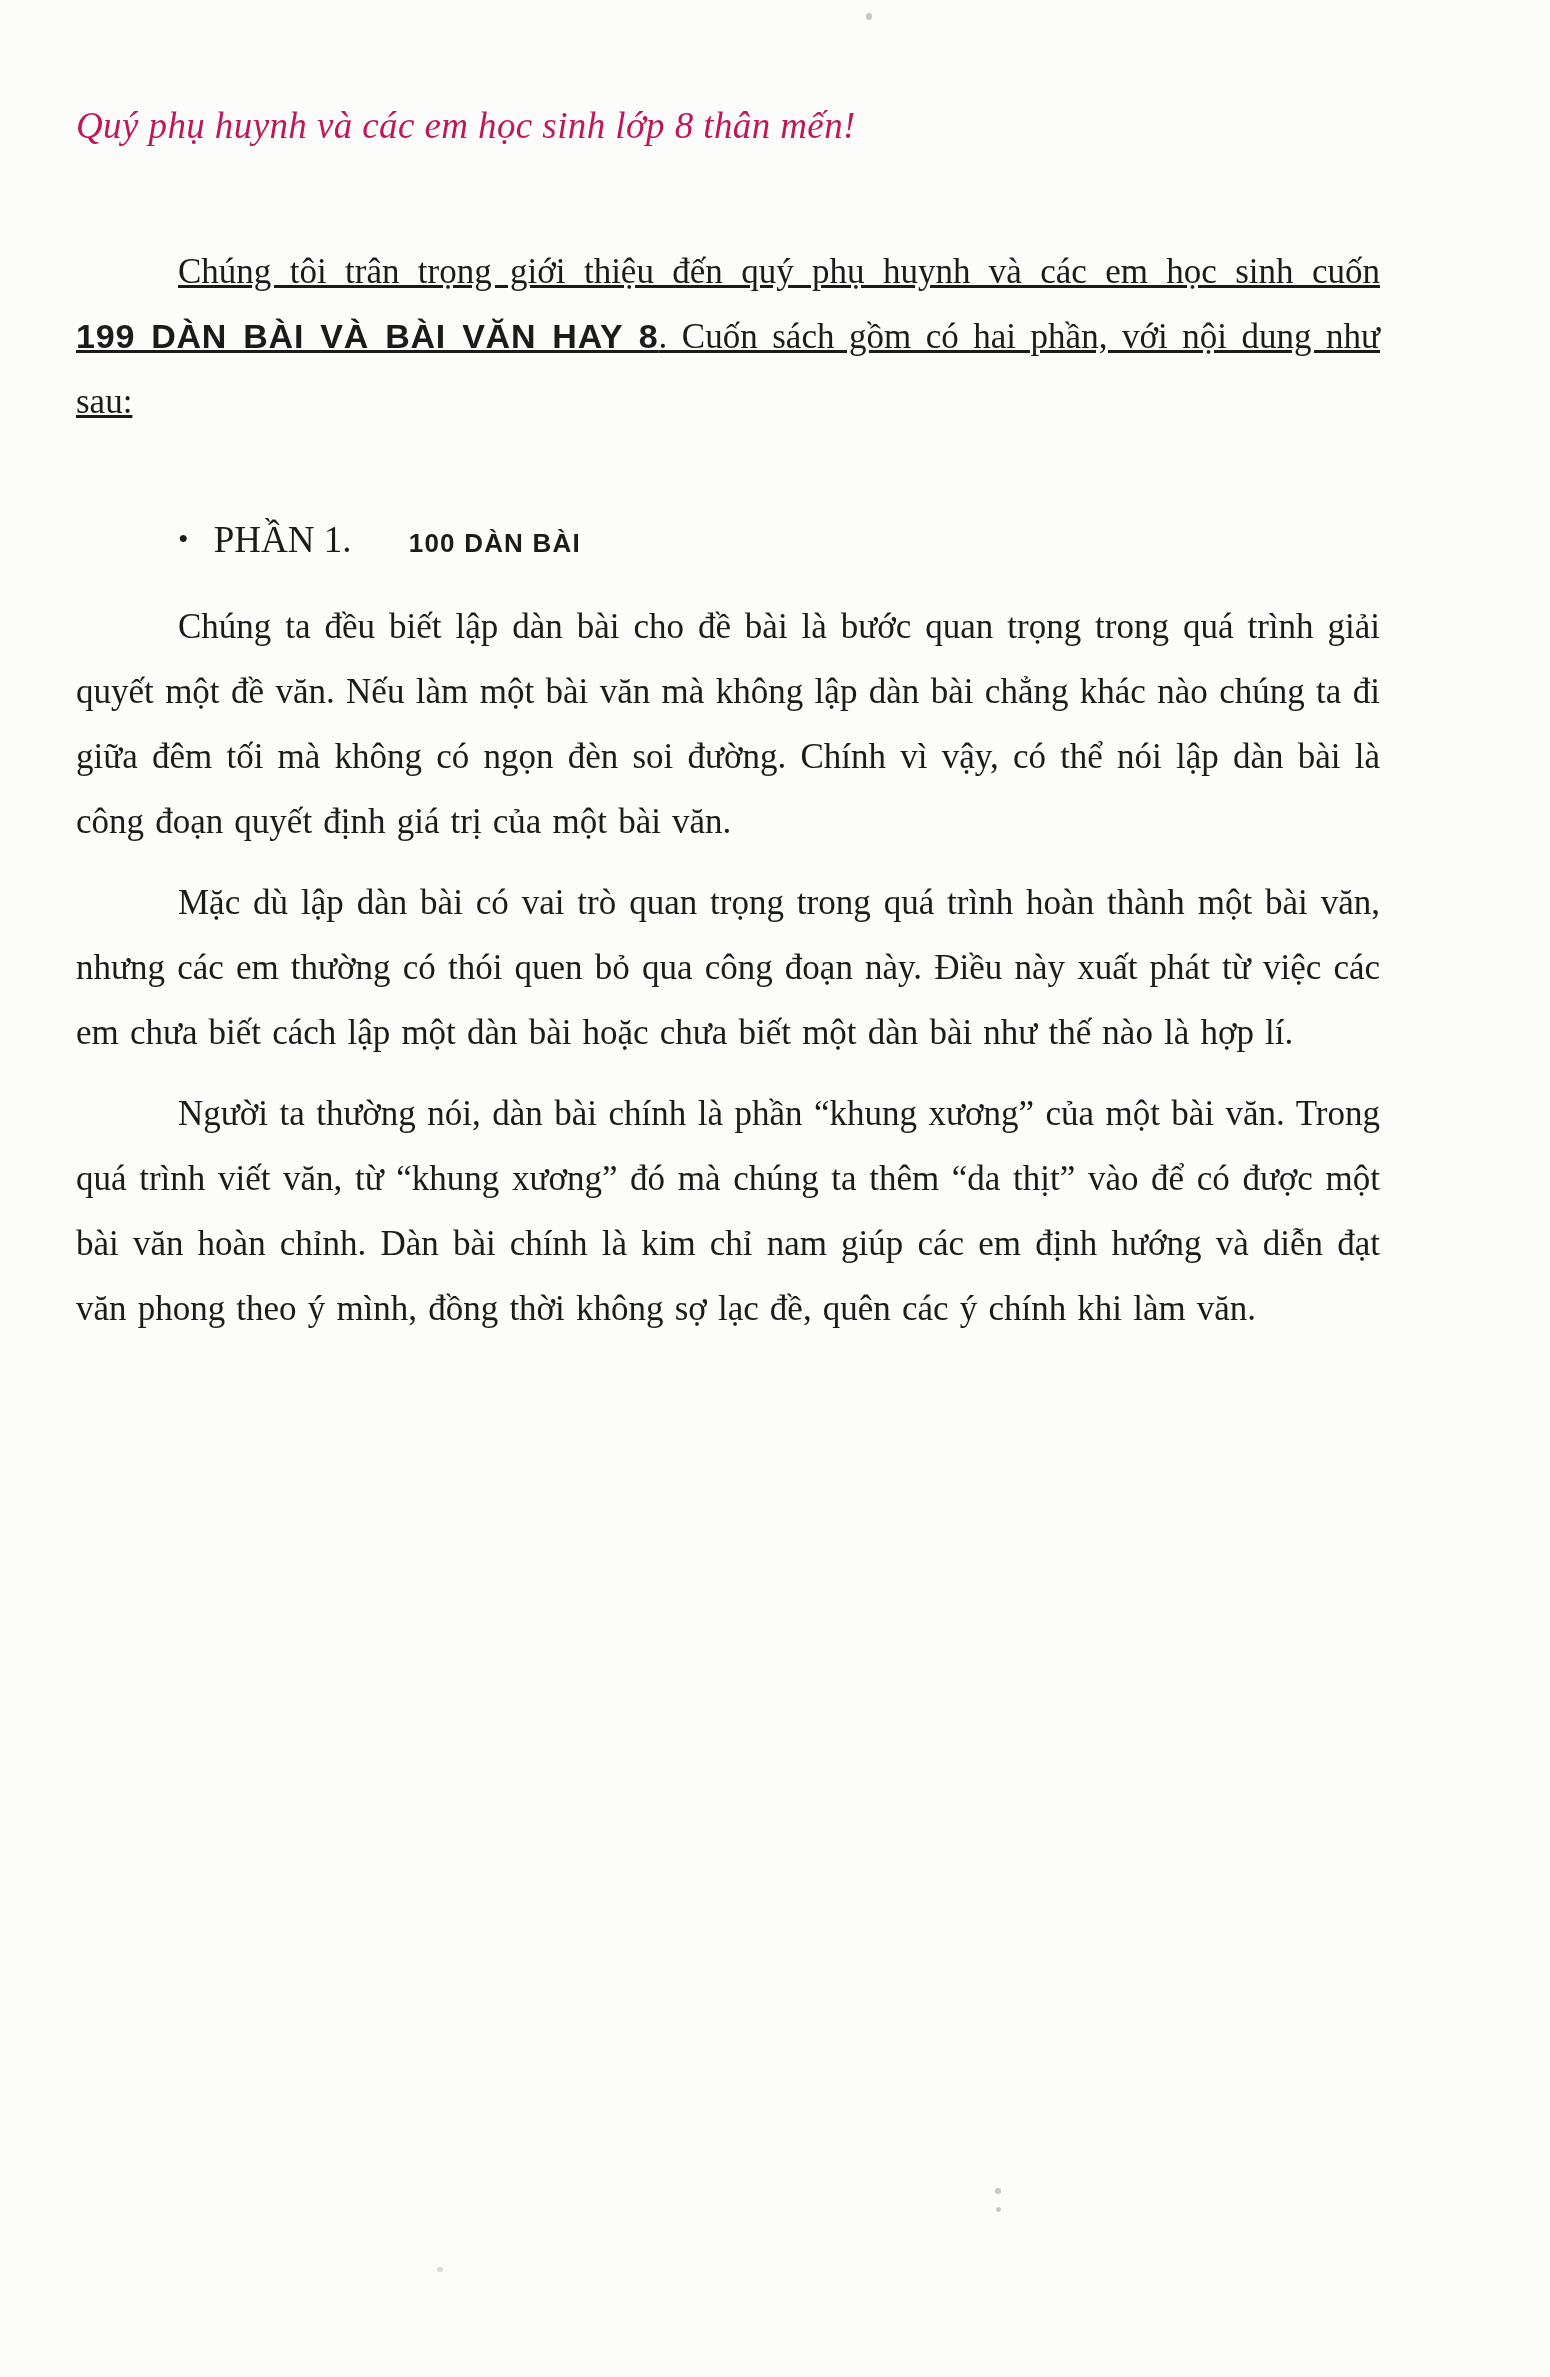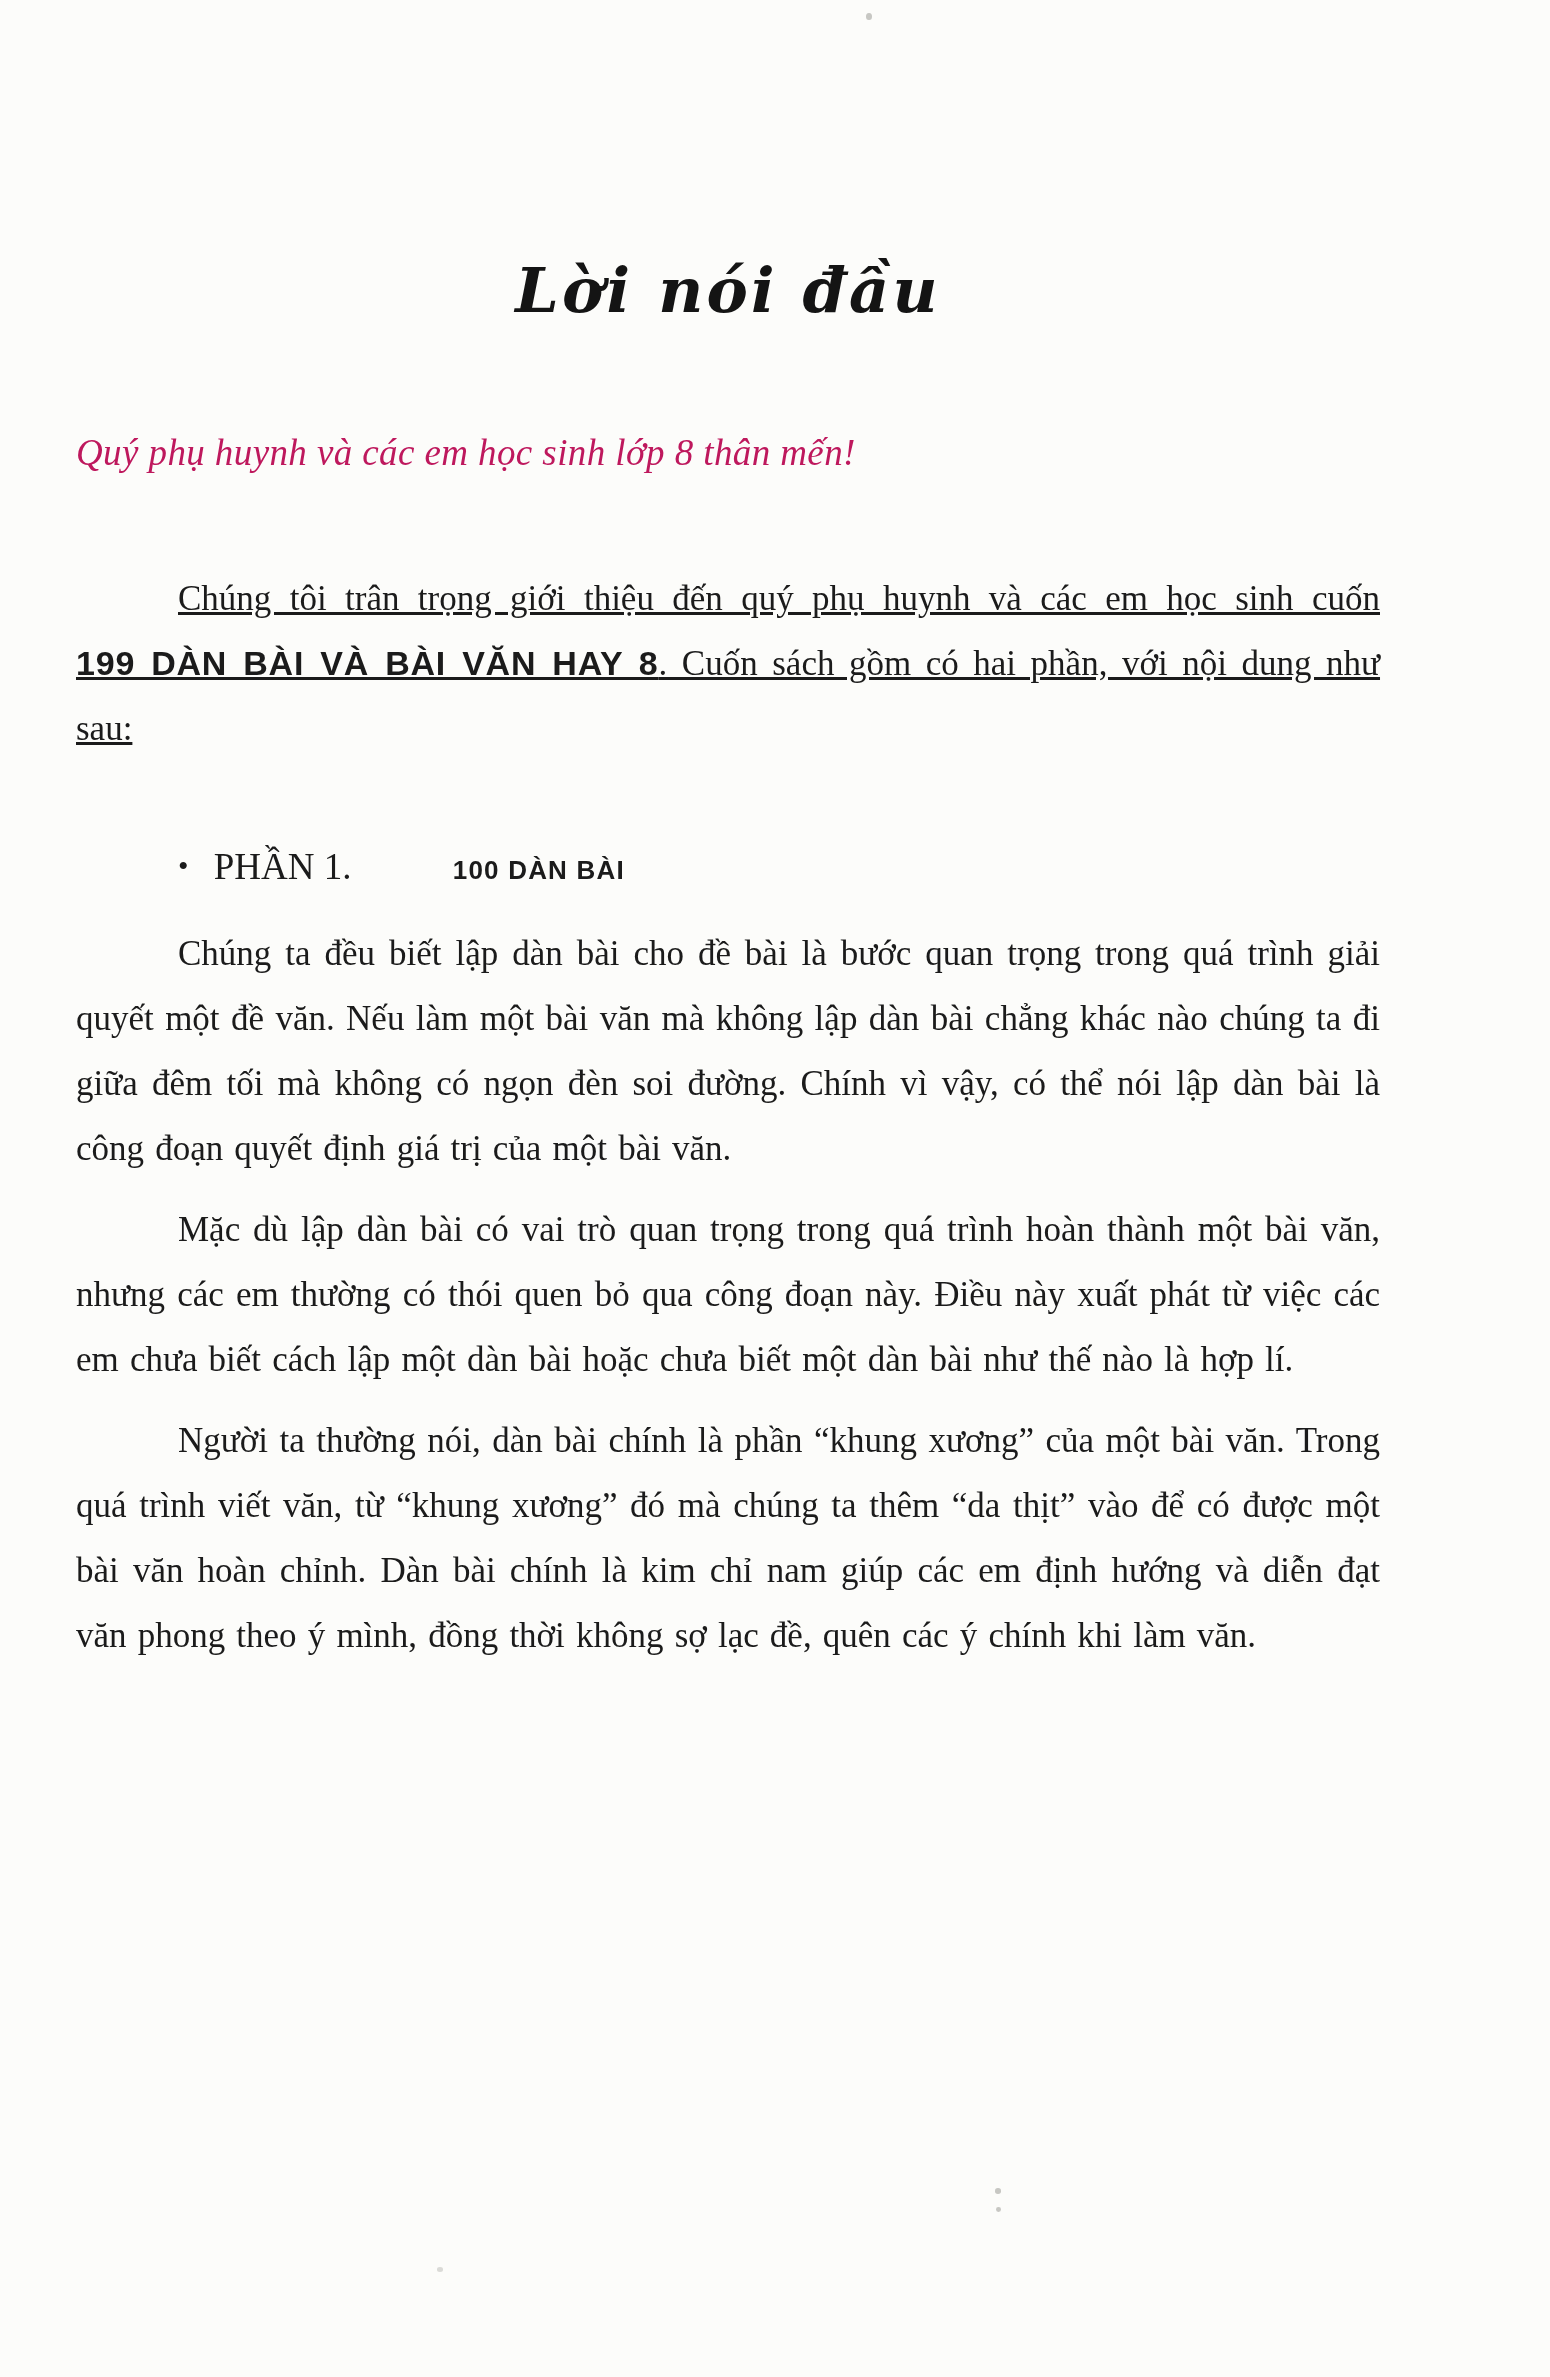--- a/index.html
+++ b/index.html
@@ -63,21 +63,21 @@
     font-size: 37px;
     text-indent: 102px;
     line-height: 65px;
   }
   .part-heading .bullet {
     margin-right: 16px;
     font-size: 30px;
     vertical-align: 3.2px;
   }
   .part-heading .part-label {
-    margin-right: 92px;
+    margin-right: 48px;
   }
   .part-heading .part-title {
     font-family: "Liberation Sans", sans-serif;
     font-weight: bold;
     font-size: 26px;
     letter-spacing: 1.2px;
   }
   .speck {
     position: absolute;
     background: #9a9a96;
@@ -87,21 +87,20 @@
   .speck-a { left: 866px; top: 12.8px;  width: 5.6px;  height: 7.2px; }
   .speck-b { left: 995px; top: 2188px; width: 5.6px;  height: 5.6px; }
   .speck-c { left: 996px; top: 2207px; width: 4.8px;  height: 4.8px; }
   .speck-d { left: 437px;  top: 2267px; width: 6.4px;  height: 4.8px; opacity: 0.35; }
 </style>
 </head>
 <body>
 
 <div class="page">
 
-  <h1 class="title">Lời nói đầu</h1>
 
   <p class="greeting">Quý phụ huynh và các em học sinh lớp 8 thân mến!</p>
 
   <p class="body-par intro"><span>Chúng tôi trân trọng giới thiệu đến quý phụ huynh và các em học sinh cuốn </span><span class="book-name">199 DÀN BÀI VÀ BÀI VĂN HAY 8</span><span>. Cuốn sách gồm có hai phần, với nội dung như sau:</span></p>
 
   <div class="part-heading">
     <span class="bullet">•</span>
     <span class="part-label">PHẦN 1.</span>
     <span class="part-title">100 DÀN BÀI</span>
   </div>

